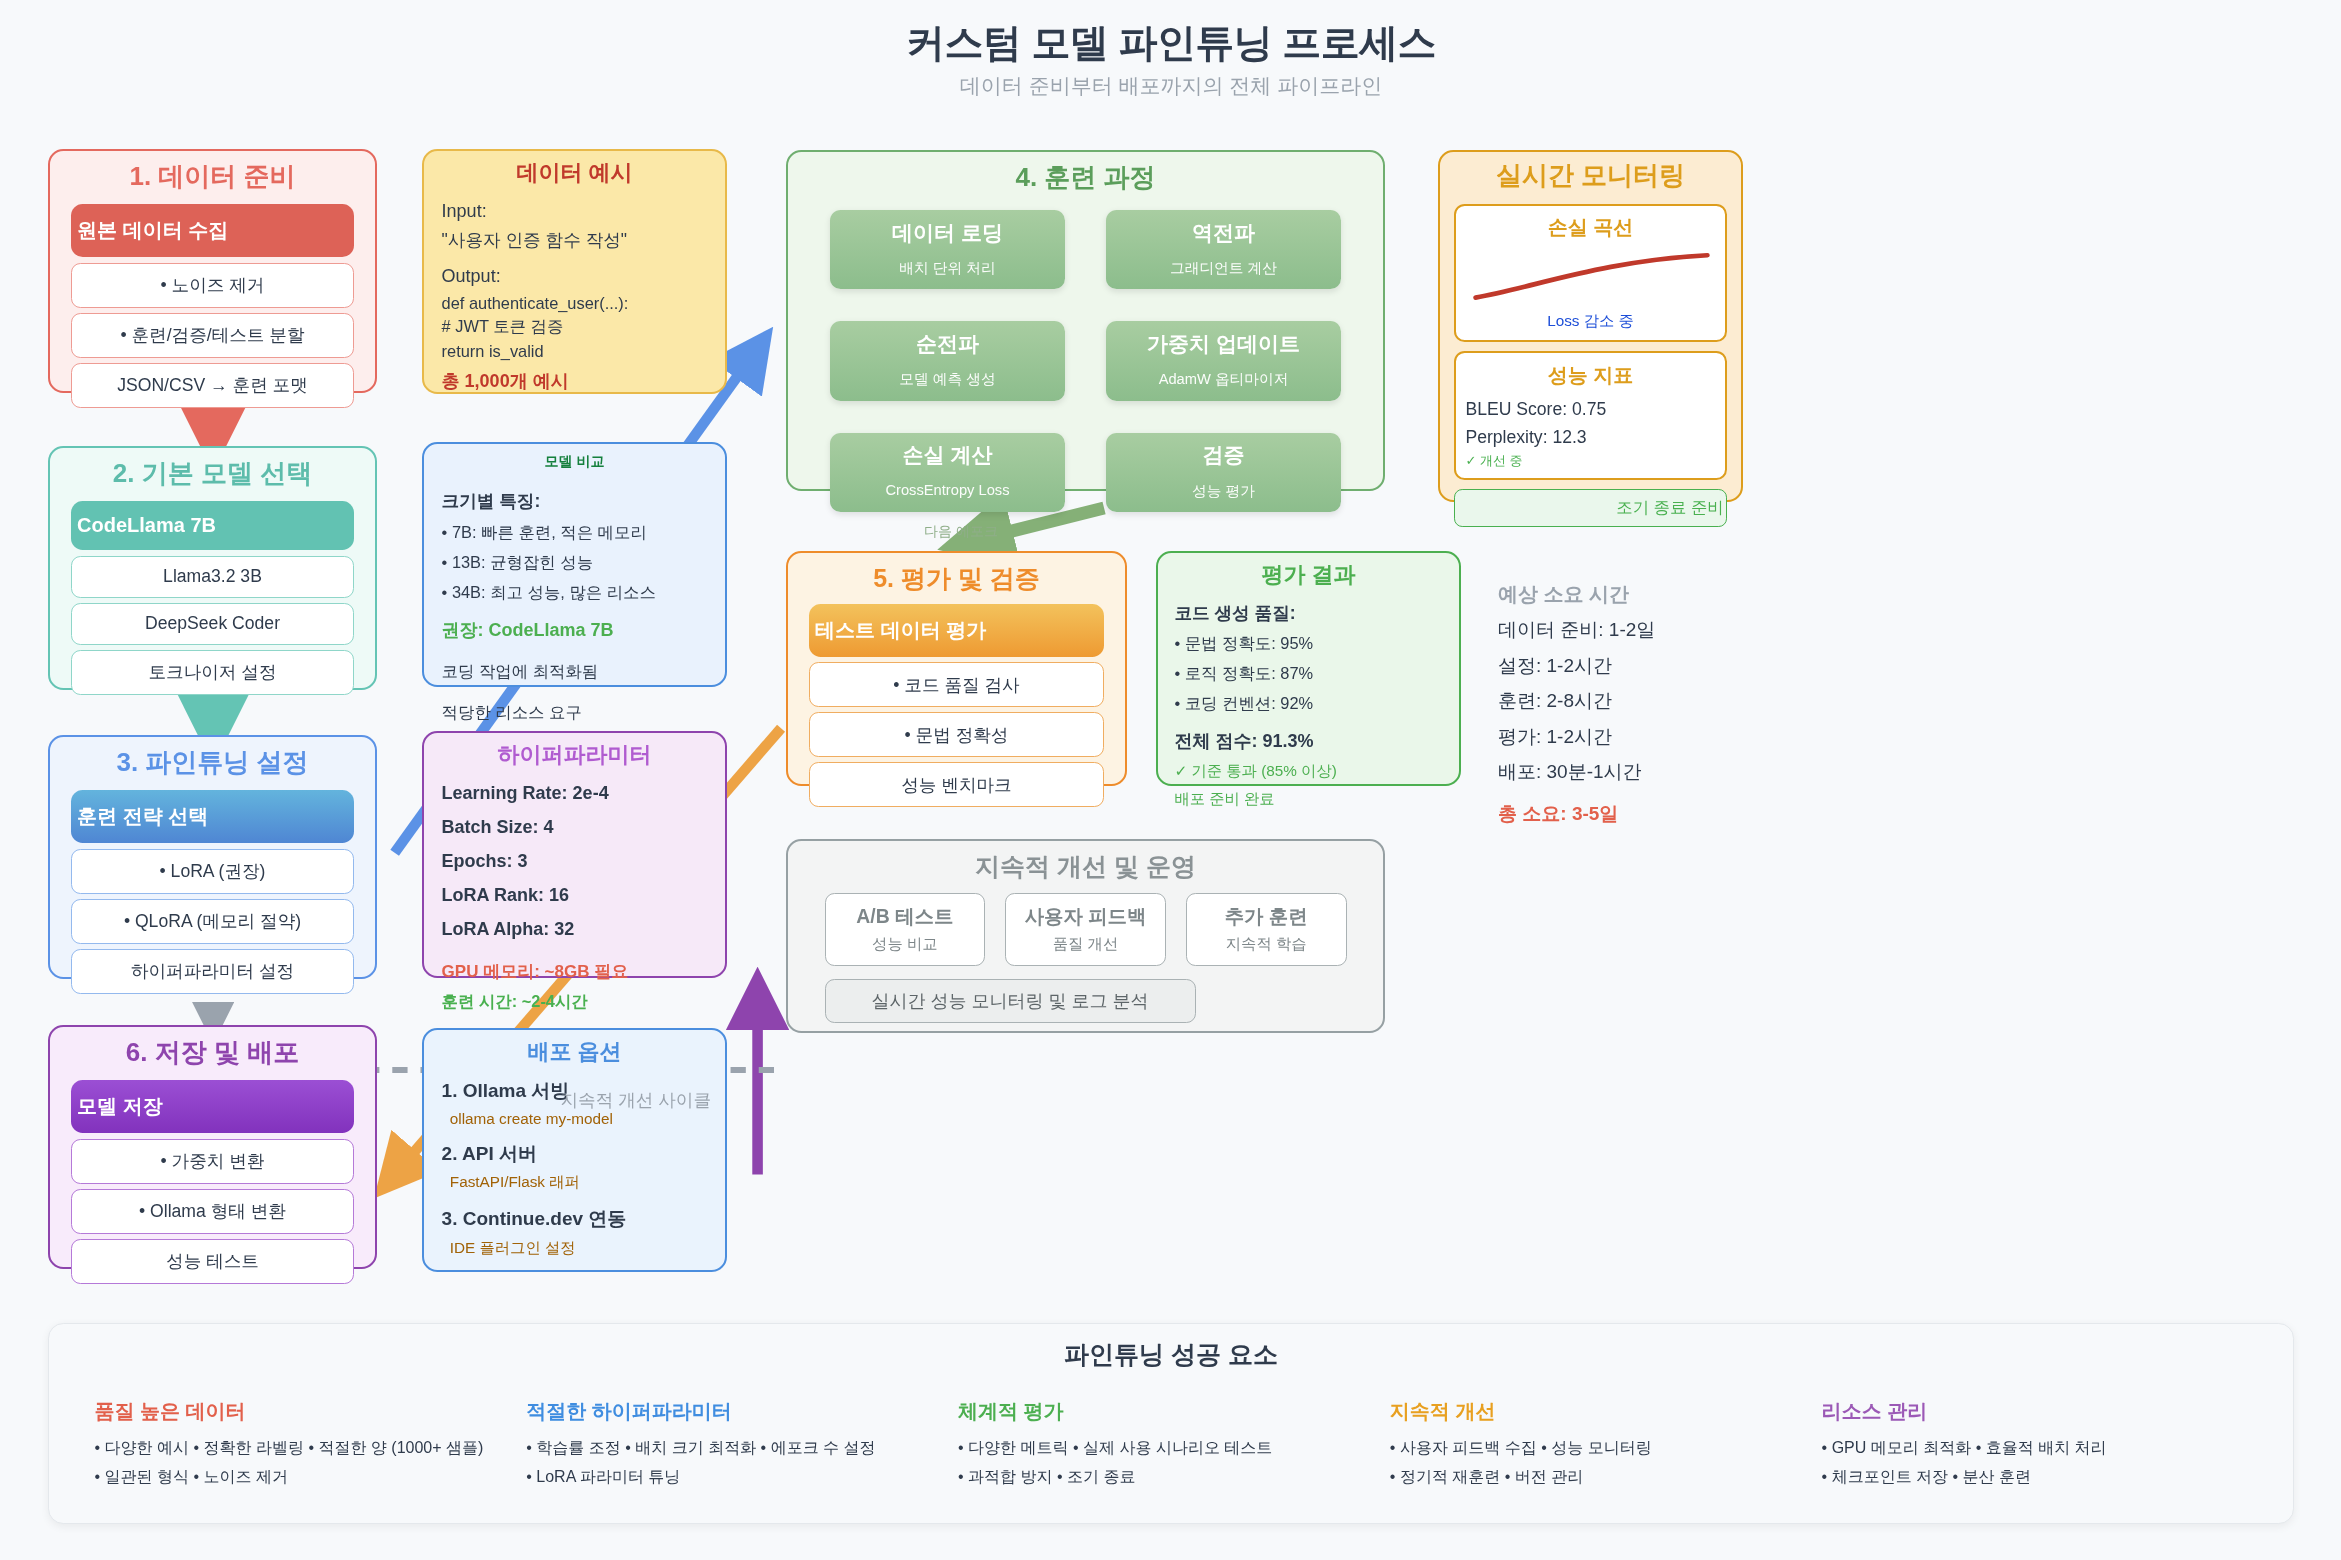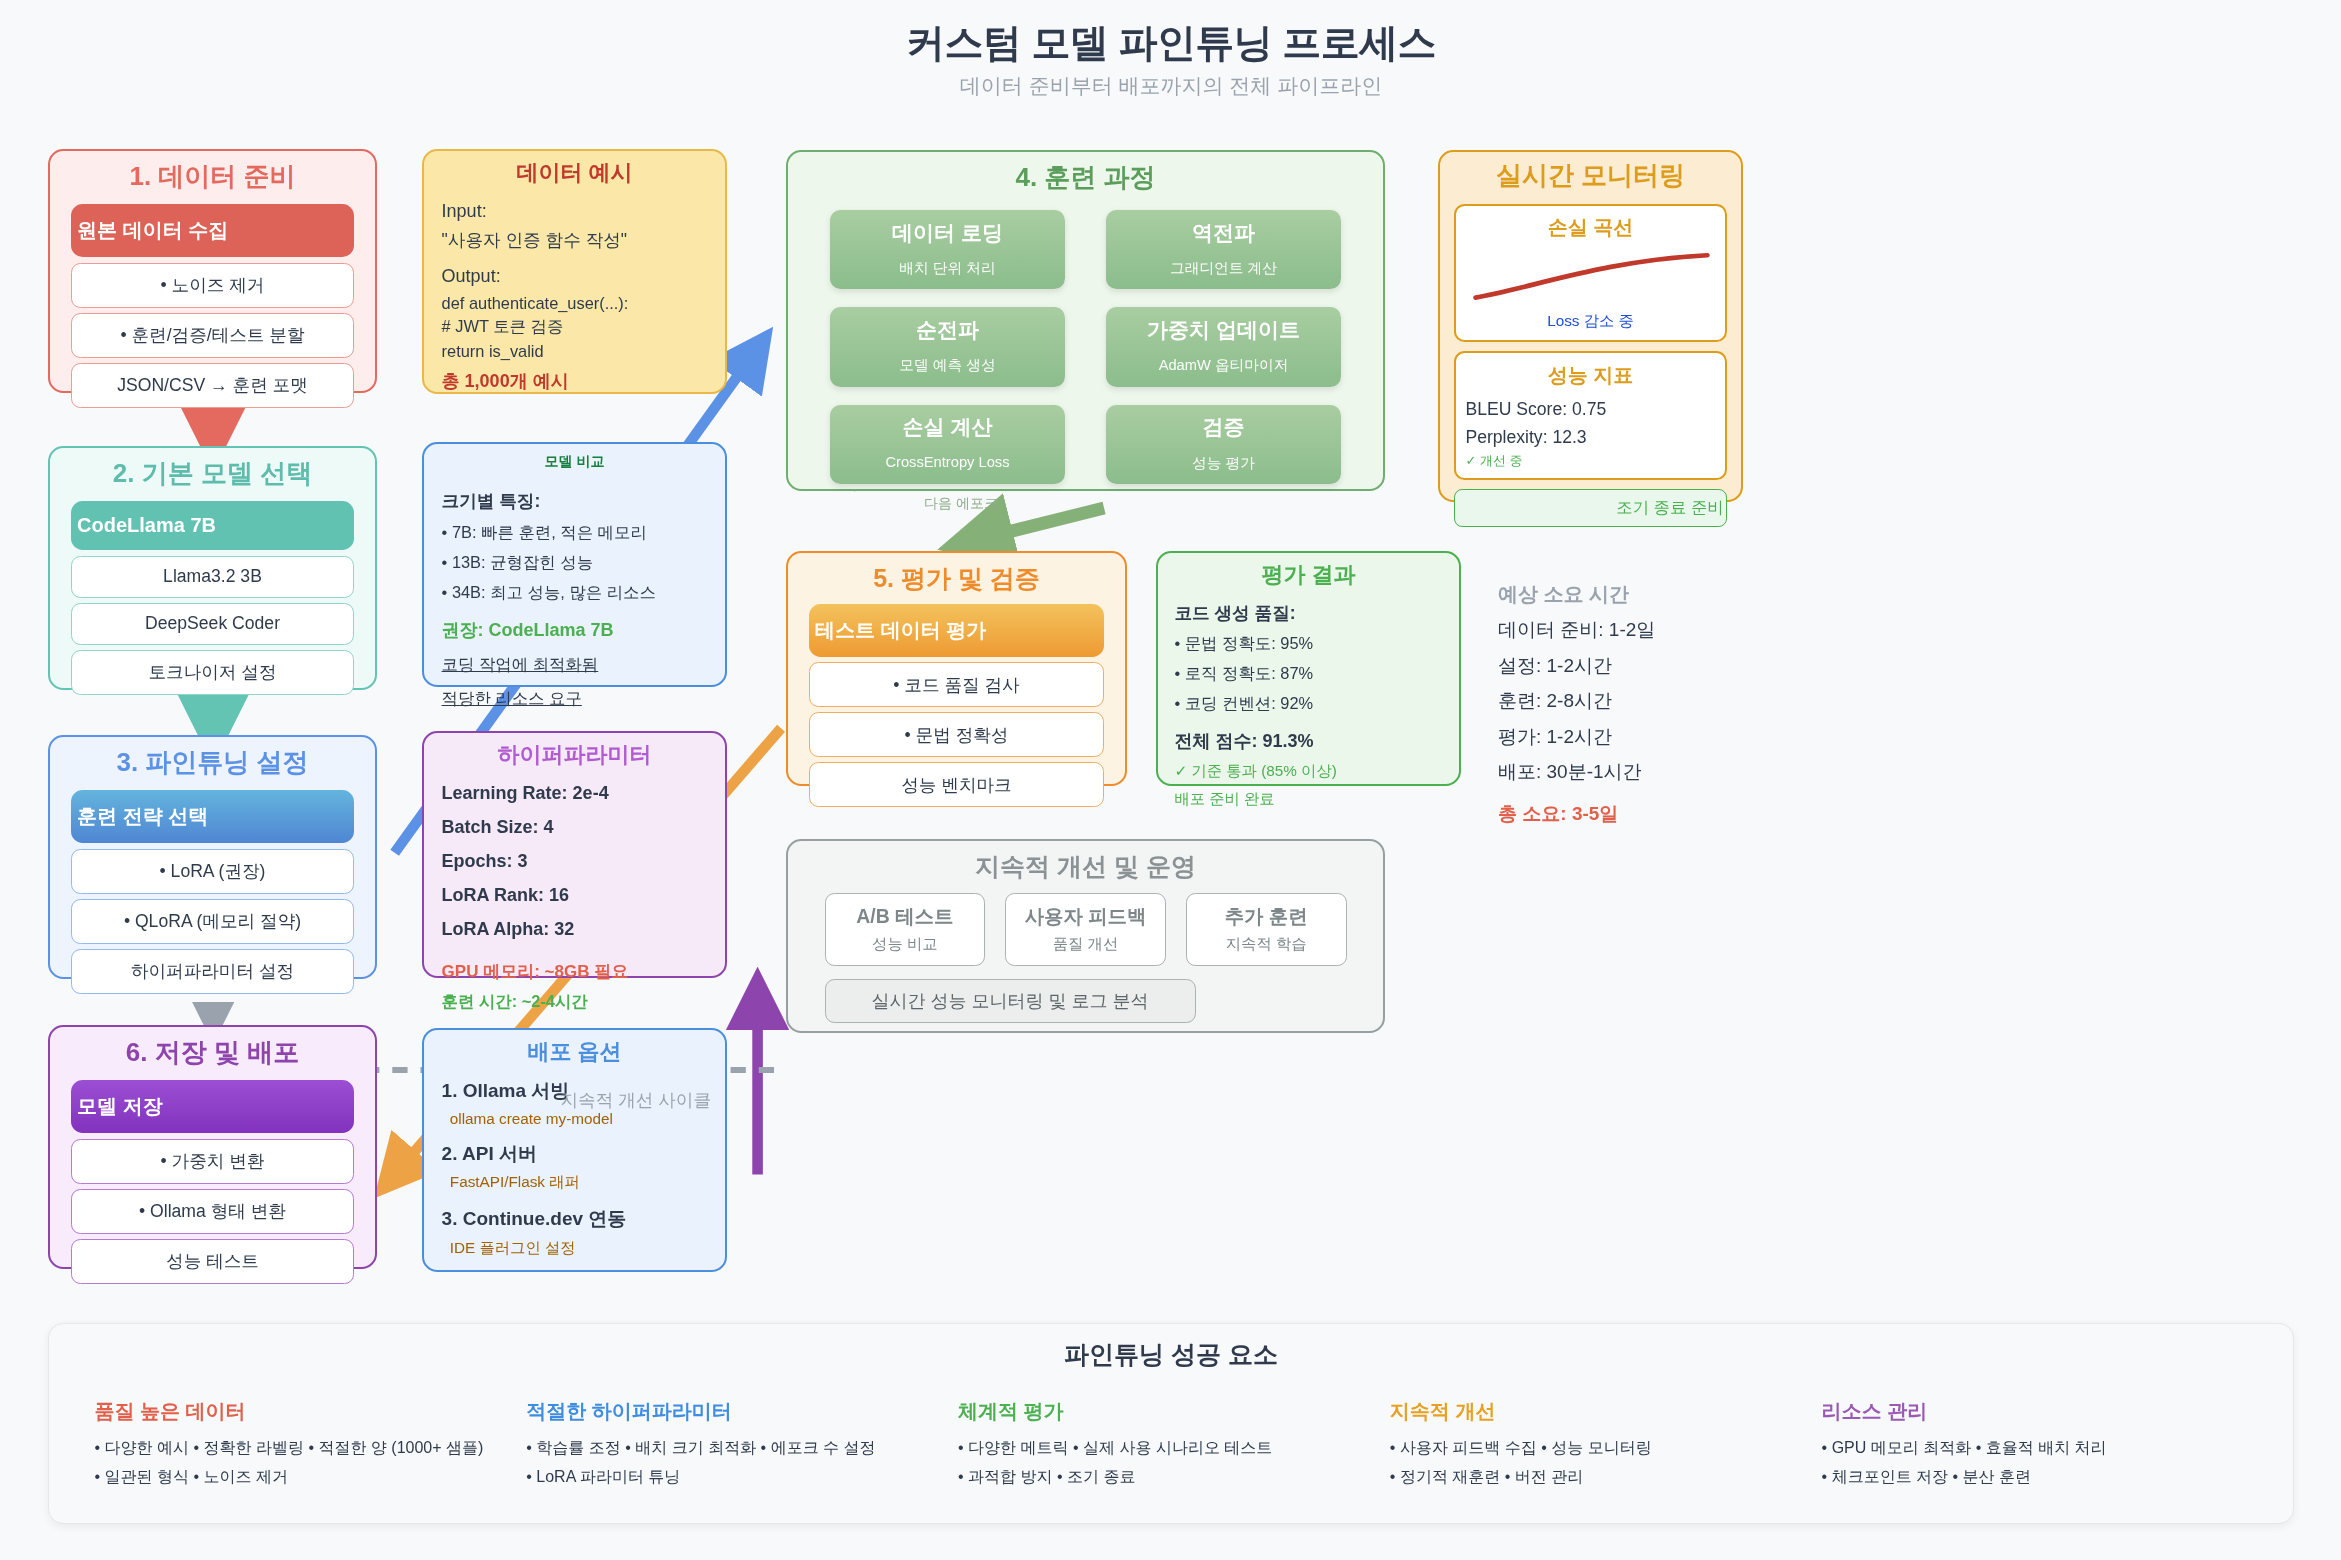--- a/index.html
+++ b/index.html
@@ -65,21 +65,21 @@
   #card-base-model .pill { background: #62c2b2; }
   #card-base-model .row-item { border-color: #8fd6c9; }
 
   
   #card-model-compare { left: 422px; top: 442px; width: 305px; height: 245px;
     border-color: #4b8ede; background: #e9f2fd; padding: 9.4px 17.6px; }
   #card-model-compare .card-title { color: #15803d; font-size: 14px; margin-bottom: 20px; }
   .sub-head { font-size: 17.6px; font-weight: bold; color: #2f3b4c; }
   .bullet { font-size: 16.4px; color: #2f3b4c; margin-top: 8.2px; }
   .rec-line { font-size: 18px; font-weight: bold; color: #4caf50; margin-top: 14px; }
-  .note-line { font-size: 16.4px; color: #2f3b4c; margin-top: 12px; text-decoration: underline; }
+  .note-line { font-size: 16.4px; color: #2f3b4c; margin-top: 19px; }
 
   
   #card-finetune { left: 48px; top: 735px; width: 329px; height: 244px;
     border-color: #5b92e6; background: #eef4fd; }
   #card-finetune .card-title { color: #5b92e6; font-size: 26px; margin-bottom: 13px; }
   #card-finetune .pill { background: linear-gradient(180deg,#63b4dd,#4f86d3); }
   #card-finetune .row-item { border-color: #93b9ee; }
 
   
   #card-hyper { left: 422px; top: 731px; width: 305px; height: 247px;
@@ -104,21 +104,21 @@
   .opt-sub  { font-size: 15.3px; color: #a16207; margin-top: 5.9px; padding-left: 8.2px; }
   .cycle-note {
     position: absolute; right: 14px; top: 58px; font-size: 17.6px; color: #9aa3ad;
   }
 
   
   #card-training { left: 786px; top: 150px; width: 599px; height: 341px;
     border-color: #6fae6f; background: #eef7ec; border-width: 2.9px; }
   #card-training .card-title { color: #5b9e5b; font-size: 26px; margin-bottom: 17.6px; }
   .train-grid { position: relative; display: grid; grid-template-columns: 1fr 1fr;
-    gap: 18px 41px; padding: 0 29px; }
+    gap: 32px 41px; padding: 0 29px; }
   .train-box {
     background: linear-gradient(180deg,#a8cda1,#8cbd8c);
     border-radius: 10.6px; color: #fff; text-align: center; padding: 10.6px 3.5px 11.7px 3.5px;
     box-shadow: 0 2.9px 5.9px rgba(0,0,0,.1);
   }
   .train-box .t1 { font-size: 21px; font-weight: bold; line-height: 1.1; }
   .train-box .t2 { font-size: 14.7px; margin-top: 15px; opacity: .97; }
   .epoch-note { position: absolute; left: 123px; bottom: -29px; font-size: 14px; color: #8fae89; }
 
   

